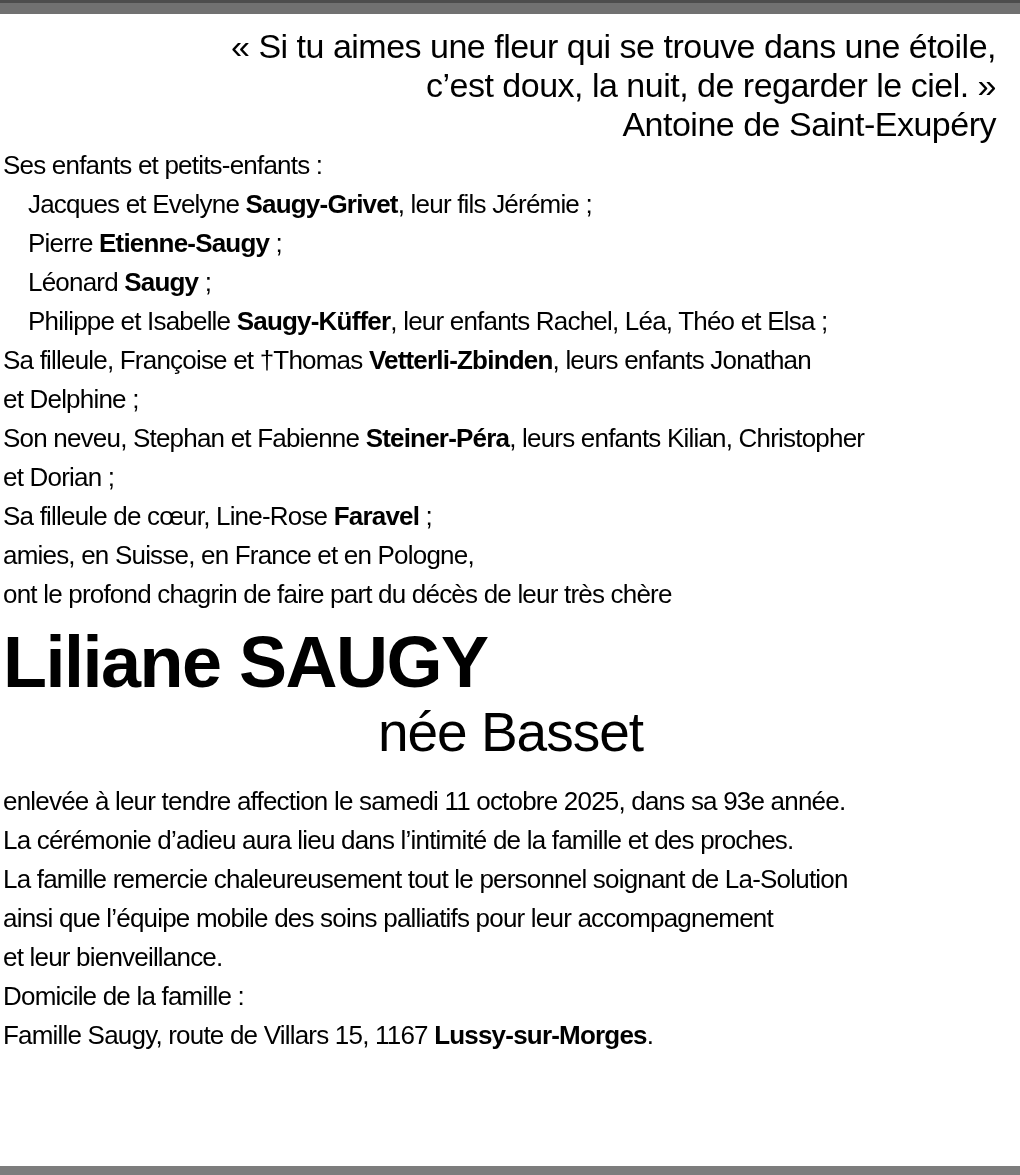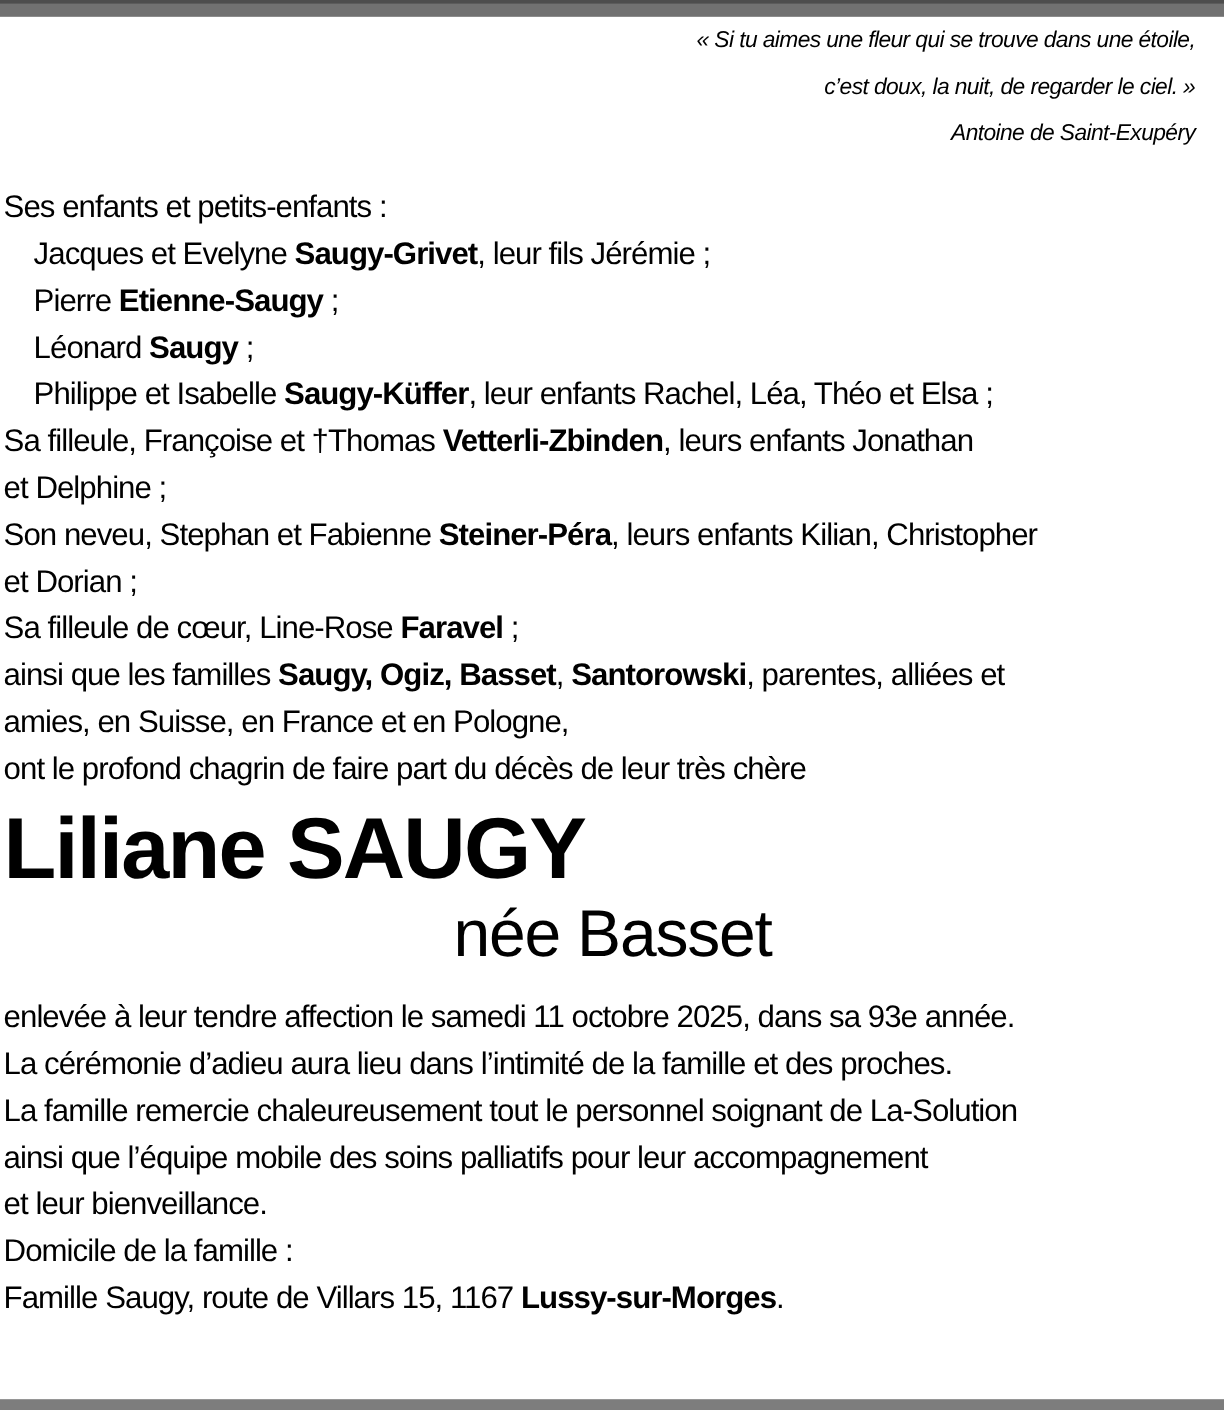--- a/index.html
+++ b/index.html
@@ -21,29 +21,29 @@
   }
   .bar.bottom {
     position: absolute;
     left: 0;
     bottom: 0;
     height: 9px;
     background: var(--botbar, #7d7d7d);
   }
   .content { padding-left: 3px; padding-right: 2px; }
   .quote {
+    margin-top: 13px;
     padding-right: 24px;
     text-align: right;
-    font-style: italic;
-    font-size: 19px;
+    font-size: 34px;
     line-height: 39px;
     letter-spacing: -0.5px;
   }
   .family {
-    margin-top: 22px;
+    margin-top: 2px;
     font-size: 26px;
     line-height: 39px;
     letter-spacing: -0.8px;
   }
   .line { white-space: nowrap; }
   .line.indent { padding-left: 25px; }
   .bold { font-weight: 700; }
   .deceased-name {
     margin: 6px 0 0 0;
     text-align: left;
@@ -84,21 +84,20 @@
         <div class="line"><span class="">Ses enfants et petits-enfants :</span></div>
         <div class="line indent"><span class="">Jacques et Evelyne </span><span class="bold">Saugy-Grivet</span><span class="">, leur fils Jérémie ;</span></div>
         <div class="line indent"><span class="">Pierre </span><span class="bold">Etienne-Saugy</span><span class=""> ;</span></div>
         <div class="line indent"><span class="">Léonard </span><span class="bold">Saugy</span><span class=""> ;</span></div>
         <div class="line indent"><span class="">Philippe et Isabelle </span><span class="bold">Saugy-Küffer</span><span class="">, leur enfants Rachel, Léa, Théo et Elsa ;</span></div>
         <div class="line"><span class="">Sa filleule, Françoise et †Thomas </span><span class="bold">Vetterli-Zbinden</span><span class="">, leurs enfants Jonathan</span></div>
         <div class="line"><span class="">et Delphine ;</span></div>
         <div class="line"><span class="">Son neveu, Stephan et Fabienne </span><span class="bold">Steiner-Péra</span><span class="">, leurs enfants Kilian, Christopher</span></div>
         <div class="line"><span class="">et Dorian ;</span></div>
         <div class="line"><span class="">Sa filleule de cœur, Line-Rose </span><span class="bold">Faravel</span><span class=""> ;</span></div>
-        <div class="line"><span class="">ainsi que les familles </span><span class="bold">Saugy,</span><span class=""> </span><span class="bold">Ogiz,</span><span class=""> </span><span class="bold">Basset</span><span class="">, </span><span class="bold">Santorowski</span><span class="">, parentes, alliées et</span></div>
         <div class="line"><span class="">amies, en Suisse, en France et en Pologne,</span></div>
         <div class="line"><span class="">ont le profond chagrin de faire part du décès de leur très chère</span></div>
       </div>
 
     <h1 class="deceased-name">Liliane SAUGY</h1>
 
     <div class="maiden">née Basset</div>
 
     <div class="announcement">
         <div class="line"><span class="">enlevée à leur tendre affection le samedi 11 octobre 2025, dans sa 93e année.</span></div>

